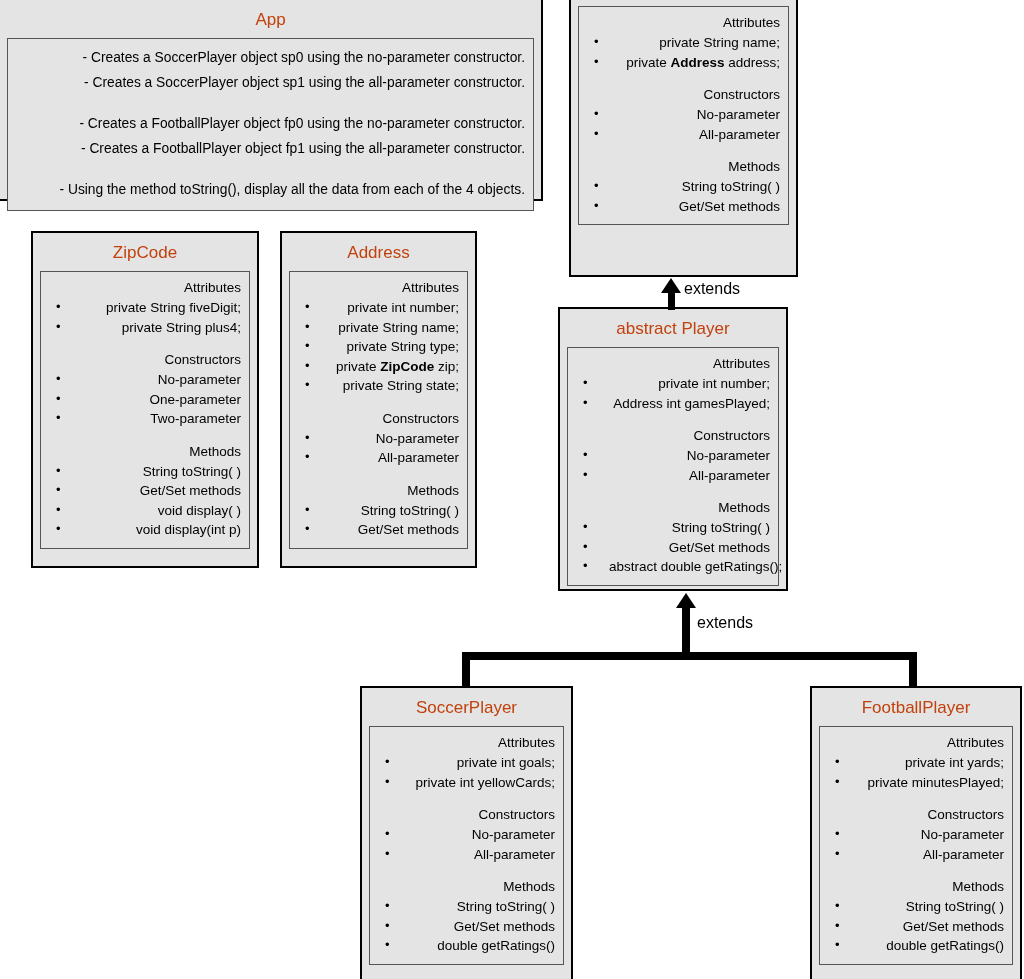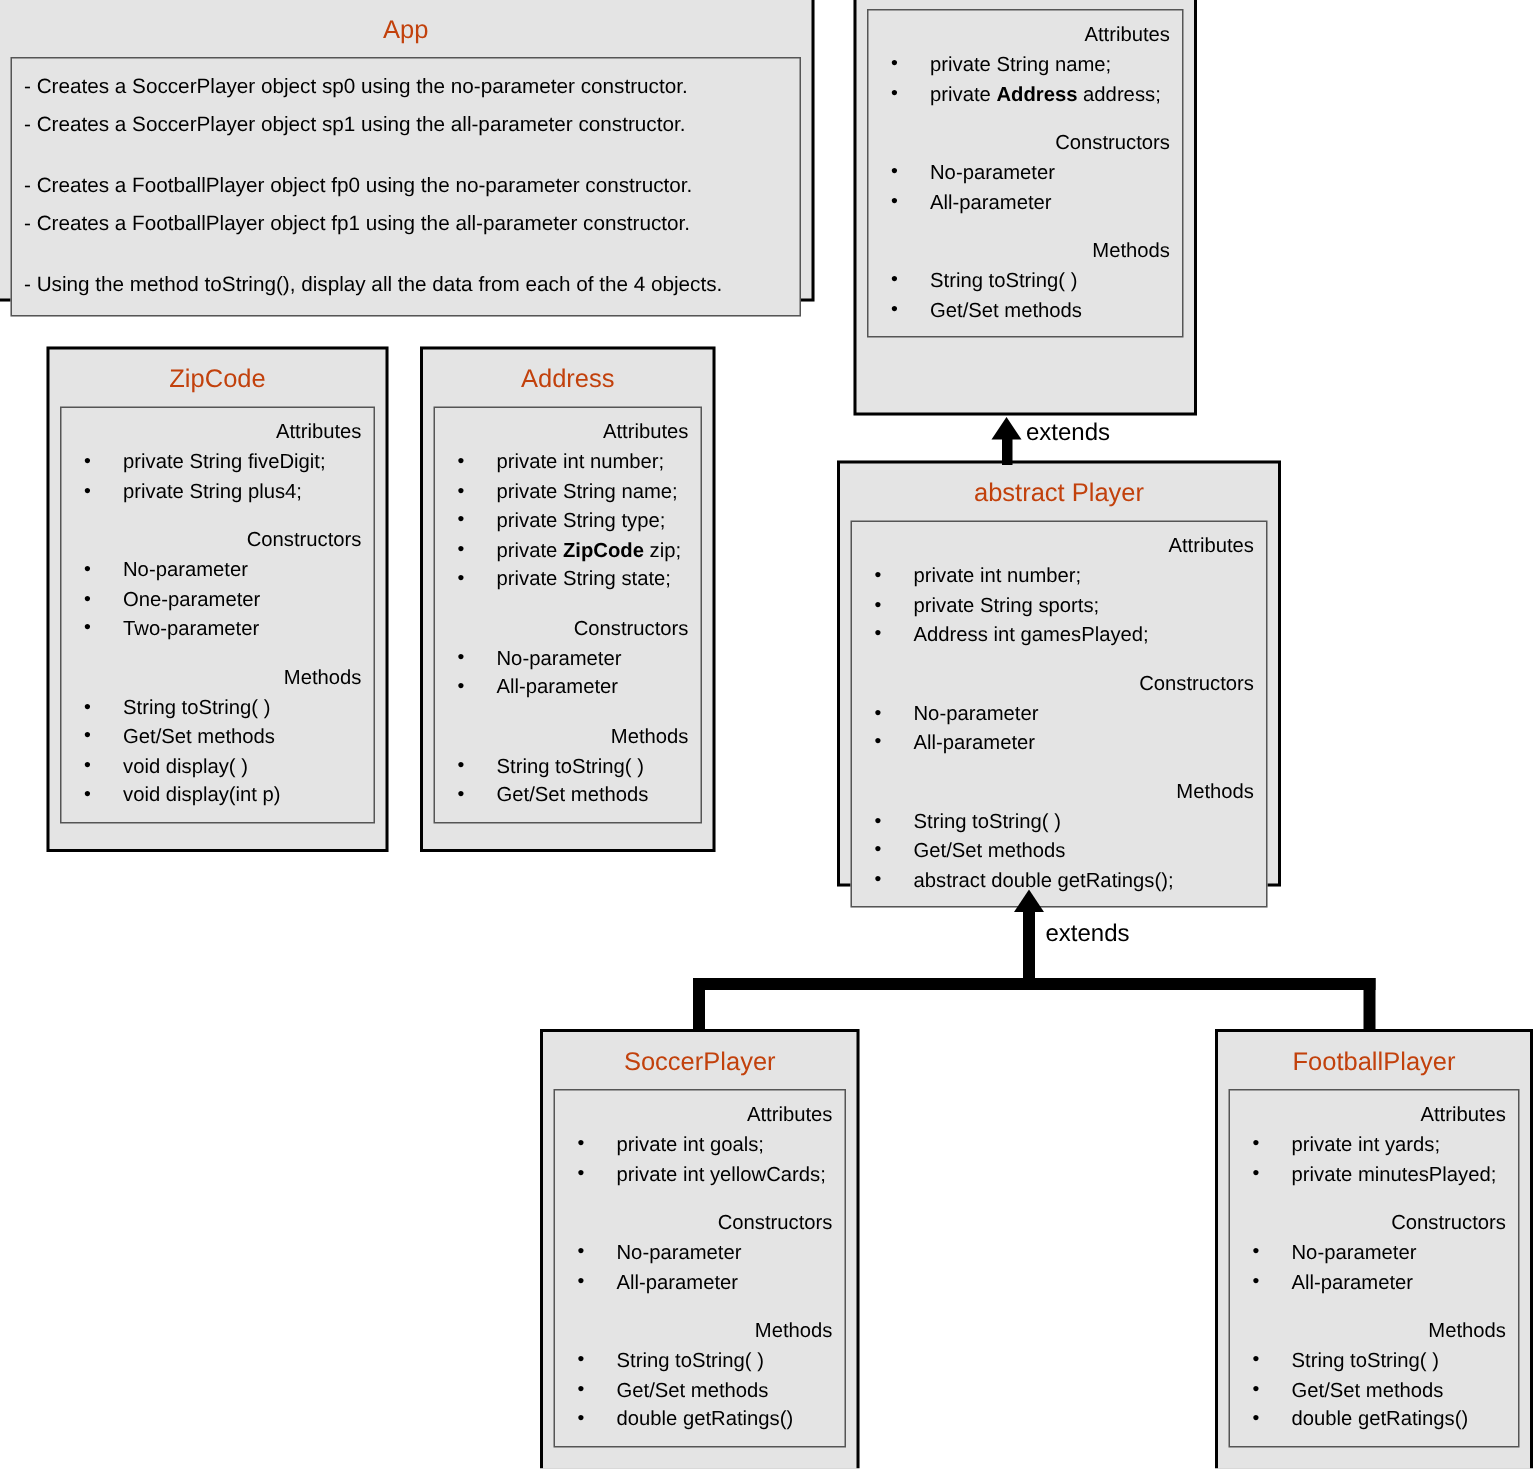--- a/index.html
+++ b/index.html
@@ -55,36 +55,37 @@
     list-style: none;
     margin: 0 0 0 0;
     padding: 0;
   }
   .blist li {
     position: relative;
     font-size: 13.5px;
     line-height: 19.5px;
     padding-left: 33px;
     white-space: nowrap;
+    text-align: right;
   }
   .blist li::before {
     content: "\2022";
     position: absolute;
     left: 7px;
     top: -1px;
     font-size: 13px;
   }
   .sect-gap { height: 13px; }
 
   
   .applines {
     font-size: 13.8px;
     line-height: 25px;
   }
-  .applines .ln { white-space: nowrap; }
+  .applines .ln { white-space: nowrap; text-align: right; }
   .applines .spacer { height: 16px; }
 
   
   .seg {
     position: absolute;
     background: #000000;
   }
   .arrowhead {
     position: absolute;
     width: 0;
@@ -188,27 +189,26 @@
         </ul>
         <div class="sect-gap"></div>
         <div class="sect-head">Methods</div>
         <ul class="blist">
           <li>String toString( )</li>
           <li>Get/Set methods</li>
         </ul>
       </div>
   </div>
 
-  <div class="umlbox" id="box-player" style="left:558px; top:307px; width:296px; height:284px;">
+  <div class="umlbox" id="box-player" style="left:558px; top:307px; width:230px; height:284px;">
     <div class="title">abstract Player</div>
     <div class="body">
         <div class="sect-head">Attributes</div>
         <ul class="blist">
           <li>private int number;</li>
-          <li>private String sports;</li>
           <li>Address int gamesPlayed;</li>
         </ul>
         <div class="sect-gap"></div>
         <div class="sect-head">Constructors</div>
         <ul class="blist">
           <li>No-parameter</li>
           <li>All-parameter</li>
         </ul>
         <div class="sect-gap"></div>
         <div class="sect-head">Methods</div>

